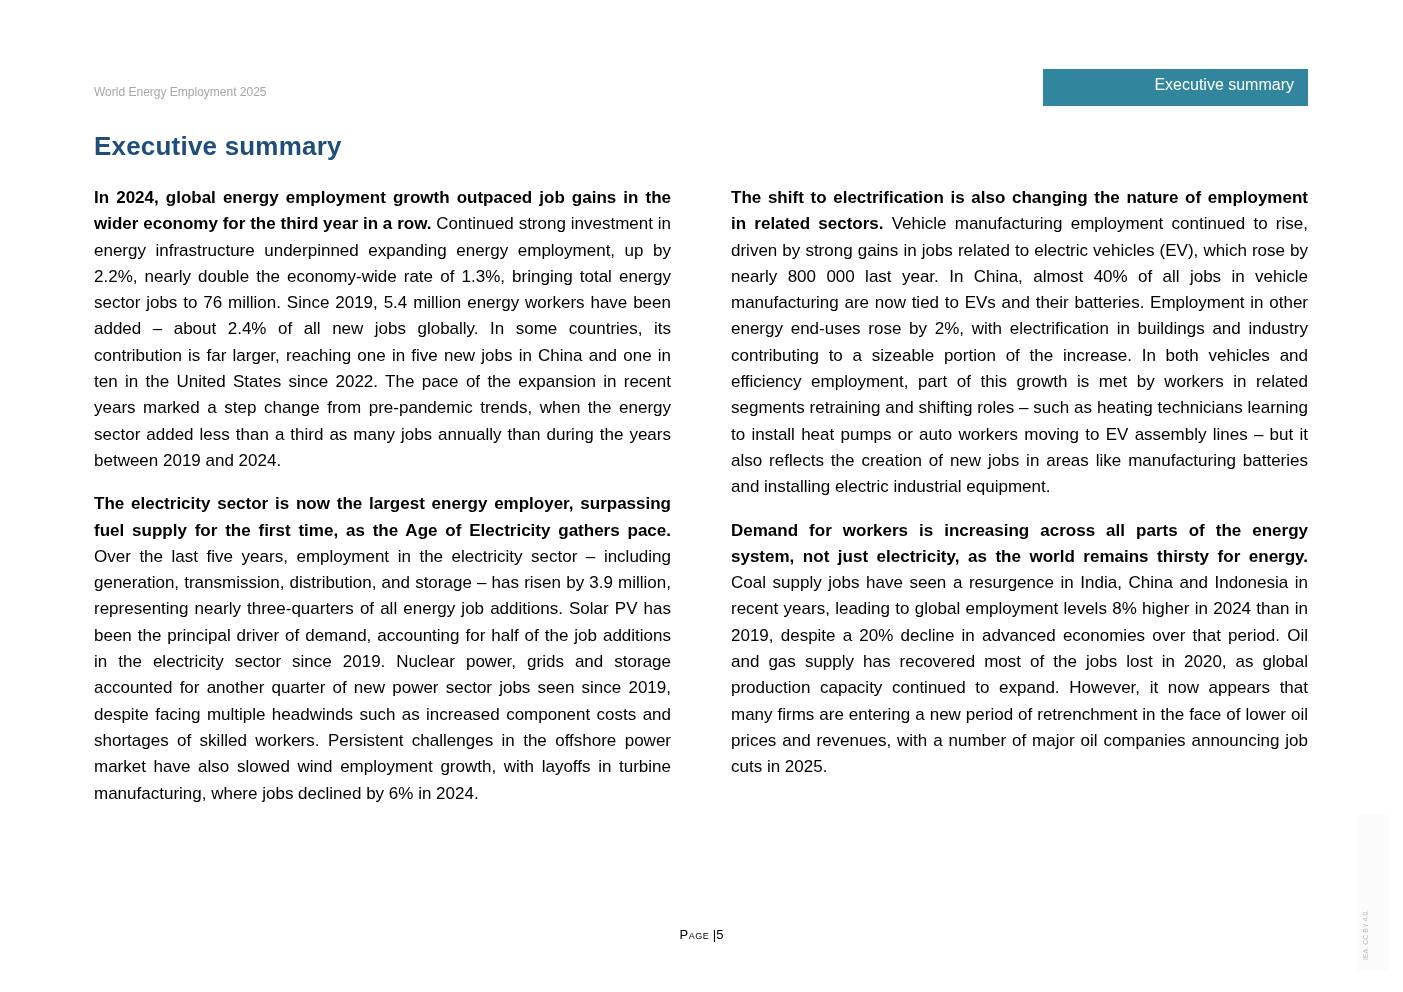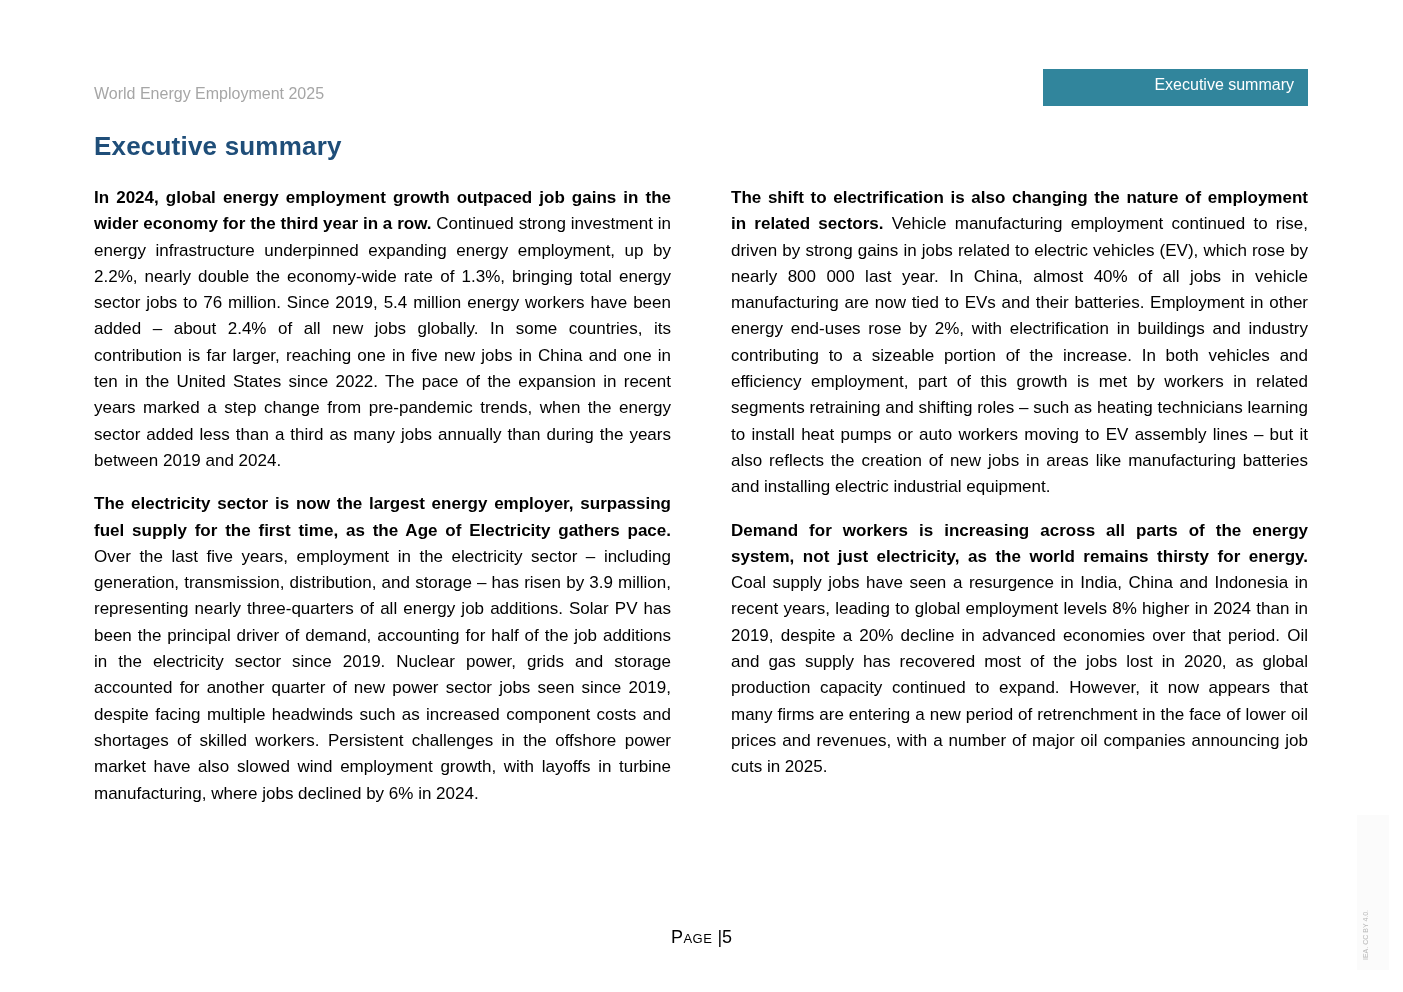--- a/index.html
+++ b/index.html
@@ -1,31 +1,31 @@
 <!DOCTYPE html>
 <html><head>
 <meta charset="utf-8">
 <style>
   html, body { margin: 0; padding: 0; background: #ffffff; }
   body { width: 1403px; height: 992px; position: relative; overflow: hidden;
          font-family: "Liberation Sans", sans-serif; color: #000; }
-  .running-header { position: absolute; left: 94px; top: 85px; font-size: 16px; color: #a6a6a6; }
+  .running-header { position: absolute; left: 94px; top: 85px; font-size: 12px; color: #a6a6a6; }
   .section-tab { position: absolute; left: 1043px; top: 69px; width: 265px; height: 37px;
                  background: #31859c; color: #ffffff; font-size: 16px; box-sizing: border-box;
                  padding: 7px 14px 0 0; text-align: right; }
   .page-title { position: absolute; left: 94px; top: 131px; margin: 0; font-size: 26px;
                 font-weight: bold; color: #1f4e79; letter-spacing: 0.2px; }
   .col { position: absolute; top: 185px; width: 577px; font-size: 17px; line-height: 26.3px;
          text-align: justify; }
   .col-left { left: 94px; }
   .col-right { left: 731px; }
   .col p { margin: 0 0 17px 0; }
   .col p b { font-weight: bold; }
   .page-number { position: absolute; left: 0; width: 1403px; top: 927px; text-align: center;
-                 font-size: 18px; color: #000; }
+                 font-size: 13px; color: #000; }
   .page-number .pg { font-variant: small-caps; letter-spacing: 0.5px; }
   .license-strip { position: absolute; left: 1357px; top: 815px; width: 32px; height: 155px;
                    background: #fbfbfb; }
   .license-text { position: absolute; left: 1362px; top: 960px; transform: rotate(-90deg);
                   transform-origin: left top; font-size: 7px; color: #b8b8b8; white-space: nowrap; }
 </style>
 </head>
 <body>
 
 <div class="running-header">World Energy Employment 2025</div>

